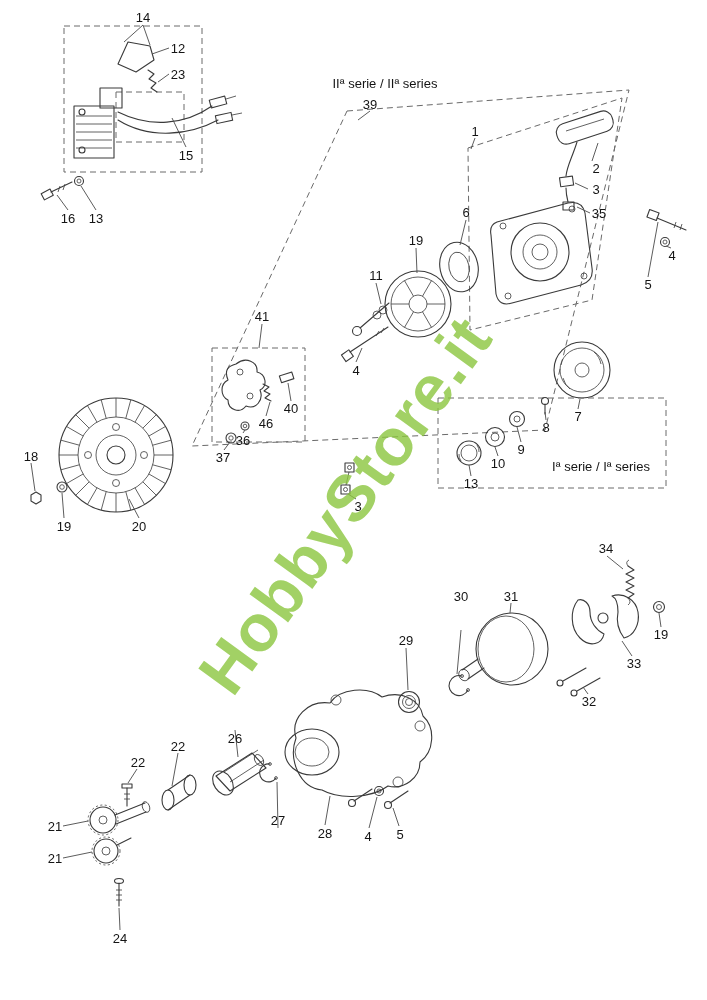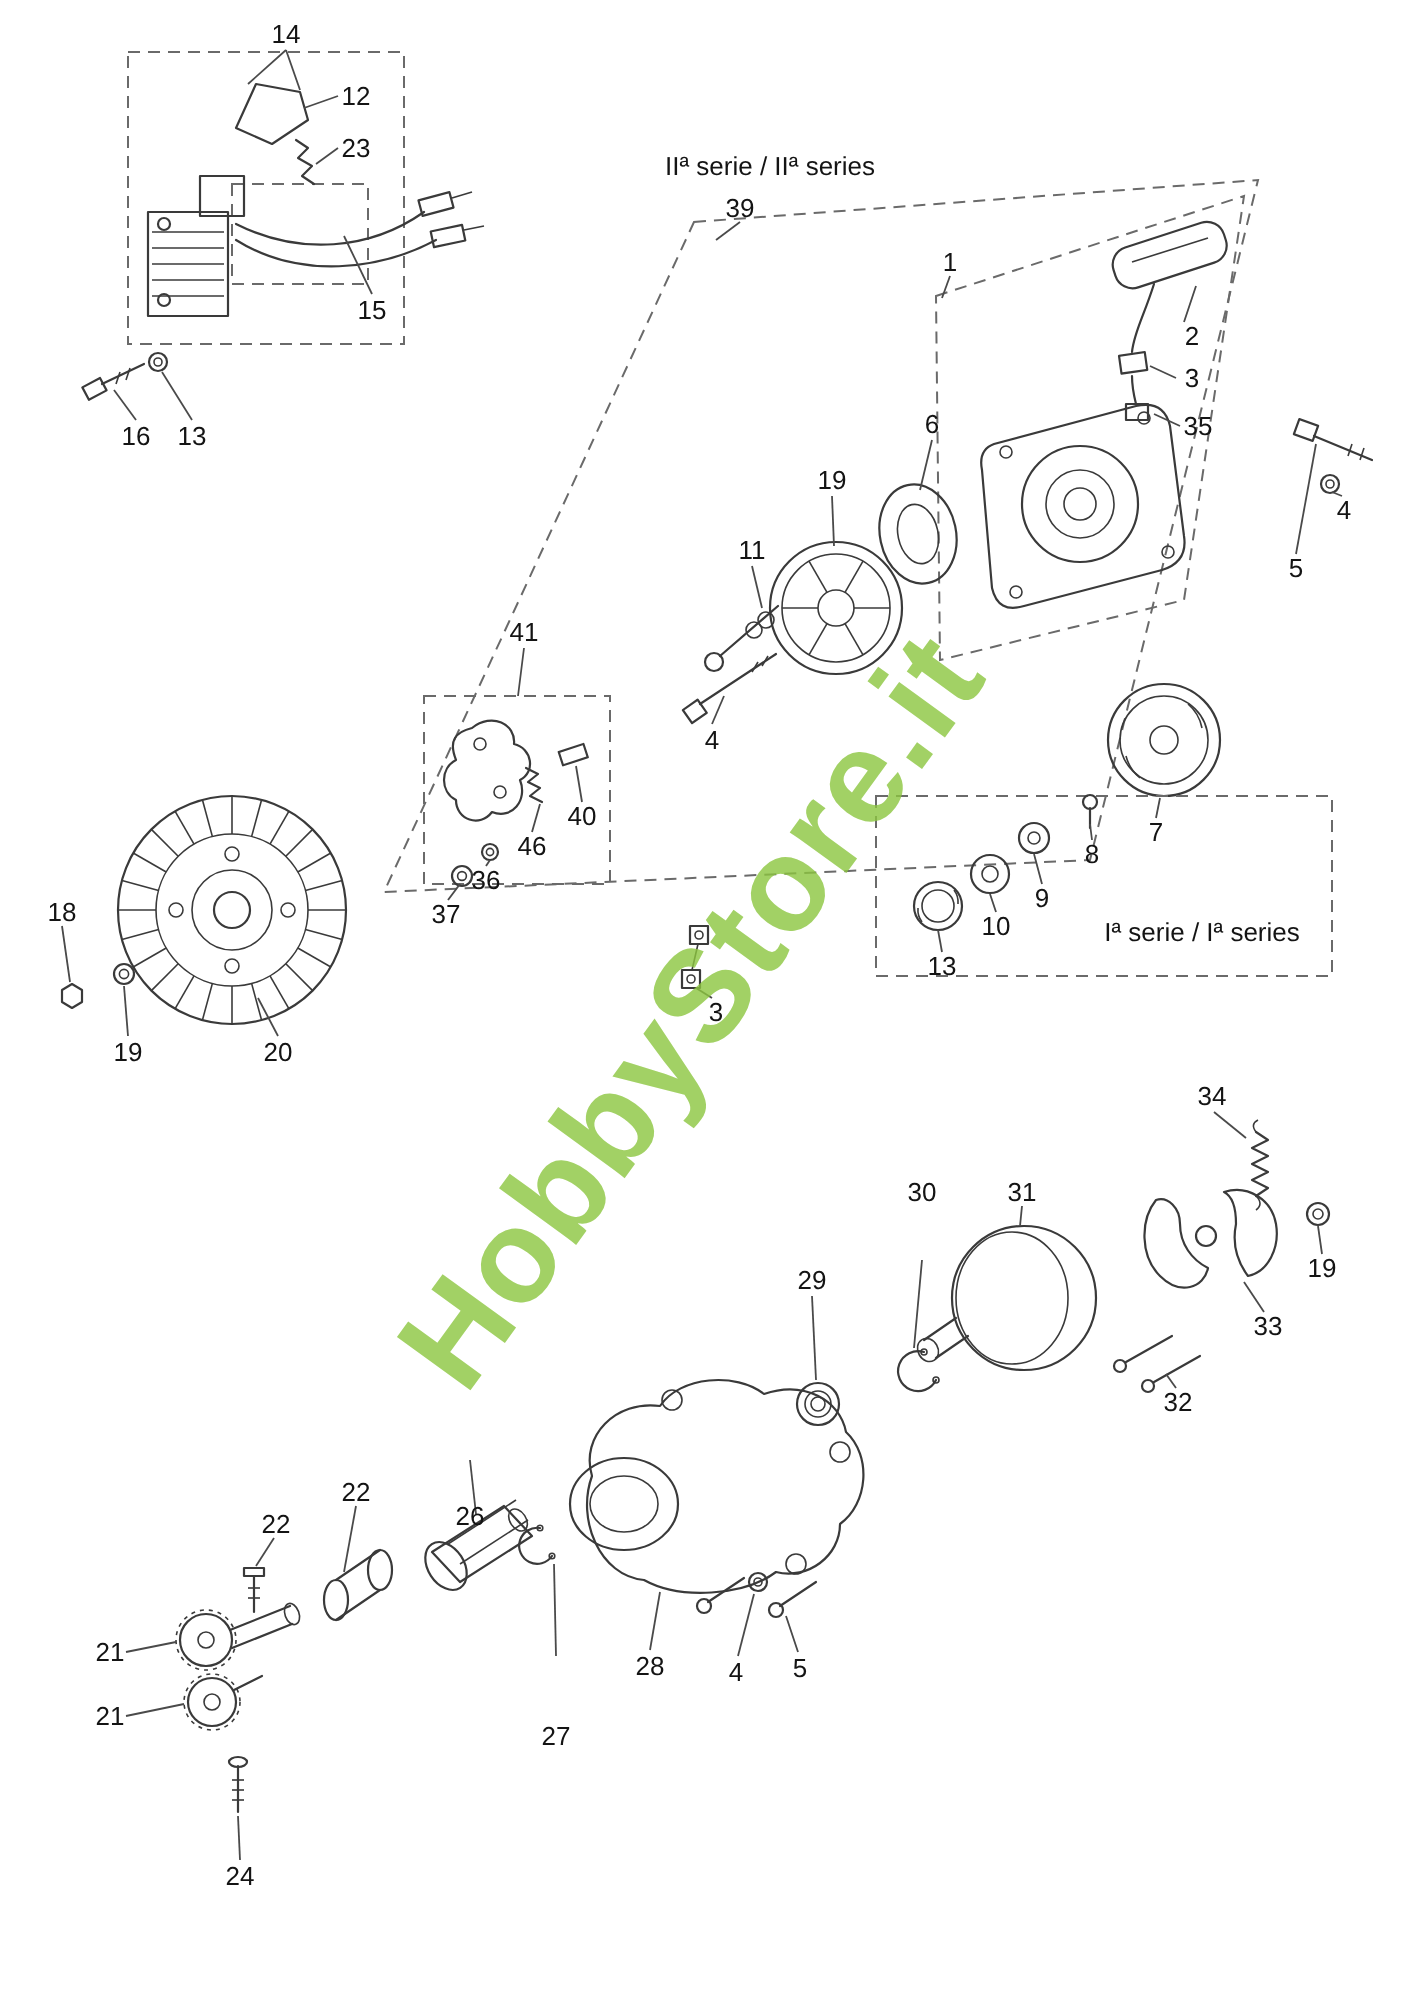--- a/index.html
+++ b/index.html
@@ -449,24 +449,24 @@
 <span class="callout" style="left:358px;top:506px">3</span>
 
 <span class="callout" style="left:606px;top:548px">34</span>
 <span class="callout" style="left:511px;top:596px">31</span>
 <span class="callout" style="left:461px;top:596px">30</span>
 <span class="callout" style="left:406px;top:640px">29</span>
 <span class="callout" style="left:661px;top:634px">19</span>
 <span class="callout" style="left:634px;top:663px">33</span>
 <span class="callout" style="left:589px;top:701px">32</span>
 
-<span class="callout" style="left:235px;top:758px">26</span>
+<span class="callout" style="left:235px;top:738px">26</span>
 <span class="callout" style="left:178px;top:746px">22</span>
 <span class="callout" style="left:138px;top:762px">22</span>
-<span class="callout" style="left:278px;top:868px">27</span>
+<span class="callout" style="left:278px;top:820px">27</span>
 <span class="callout" style="left:325px;top:833px">28</span>
 <span class="callout" style="left:368px;top:836px">4</span>
 <span class="callout" style="left:400px;top:834px">5</span>
 
 <span class="callout" style="left:55px;top:826px">21</span>
 <span class="callout" style="left:55px;top:858px">21</span>
 <span class="callout" style="left:120px;top:938px">24</span>
 
 </div>
 

